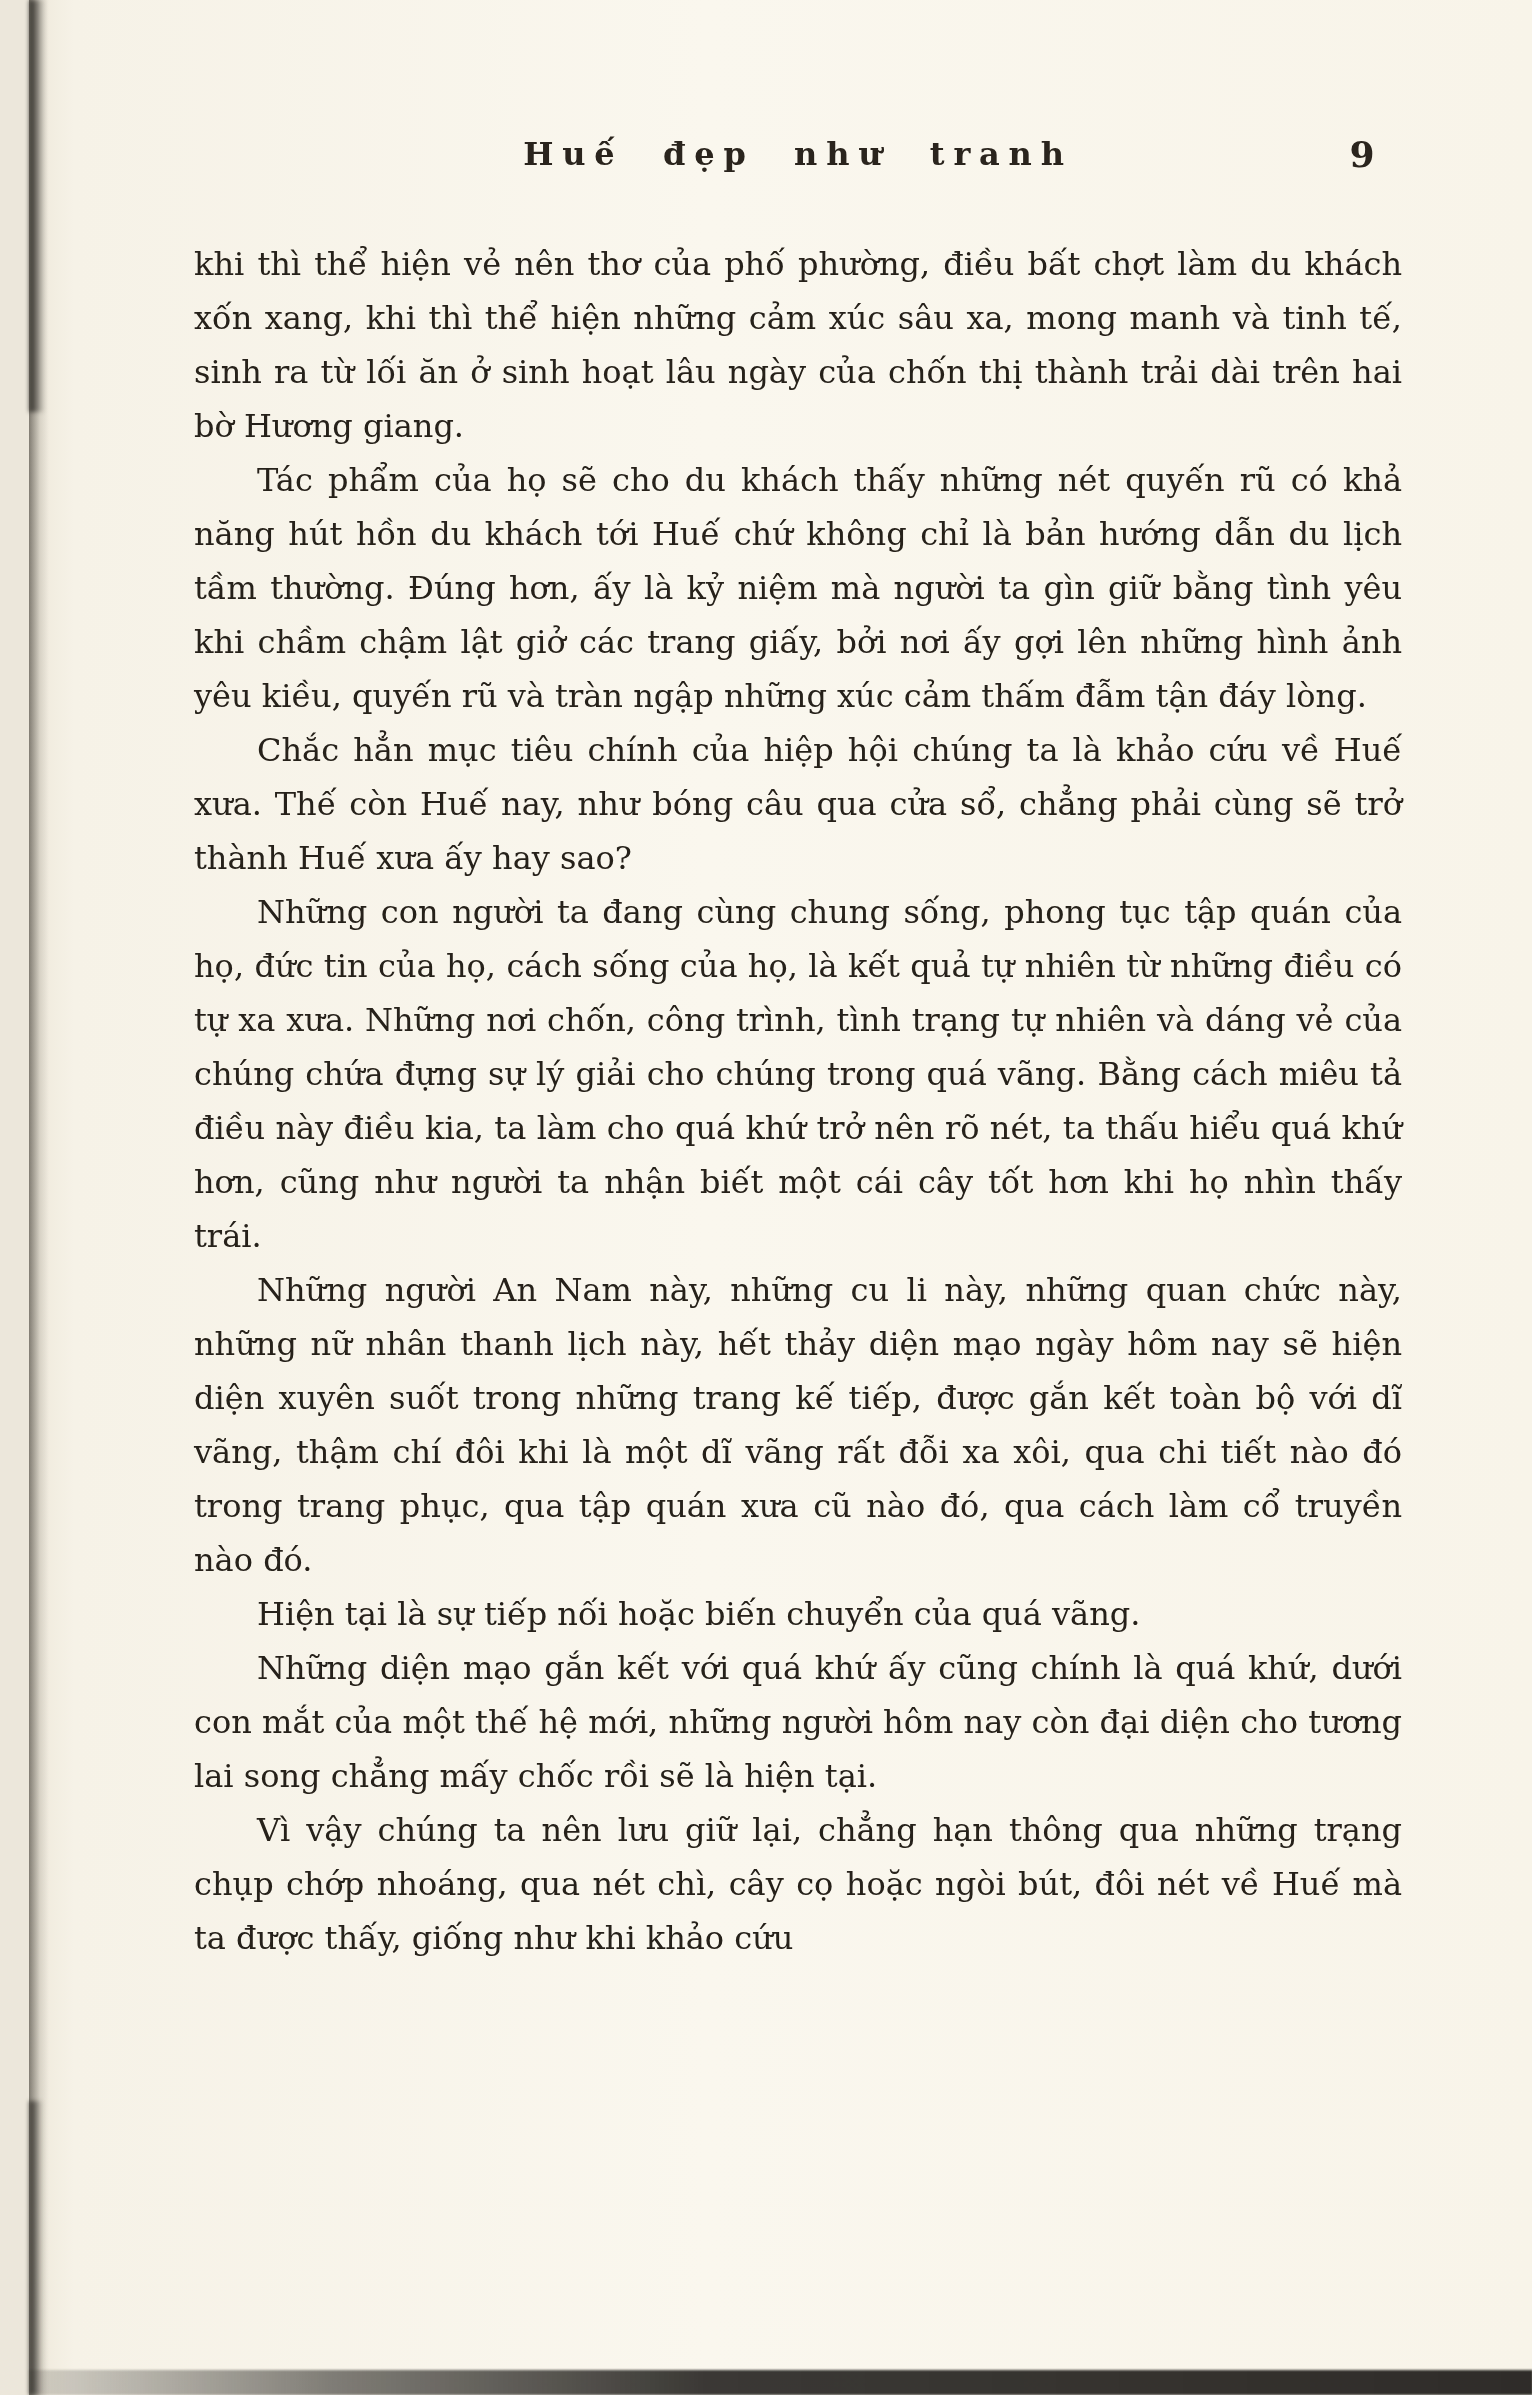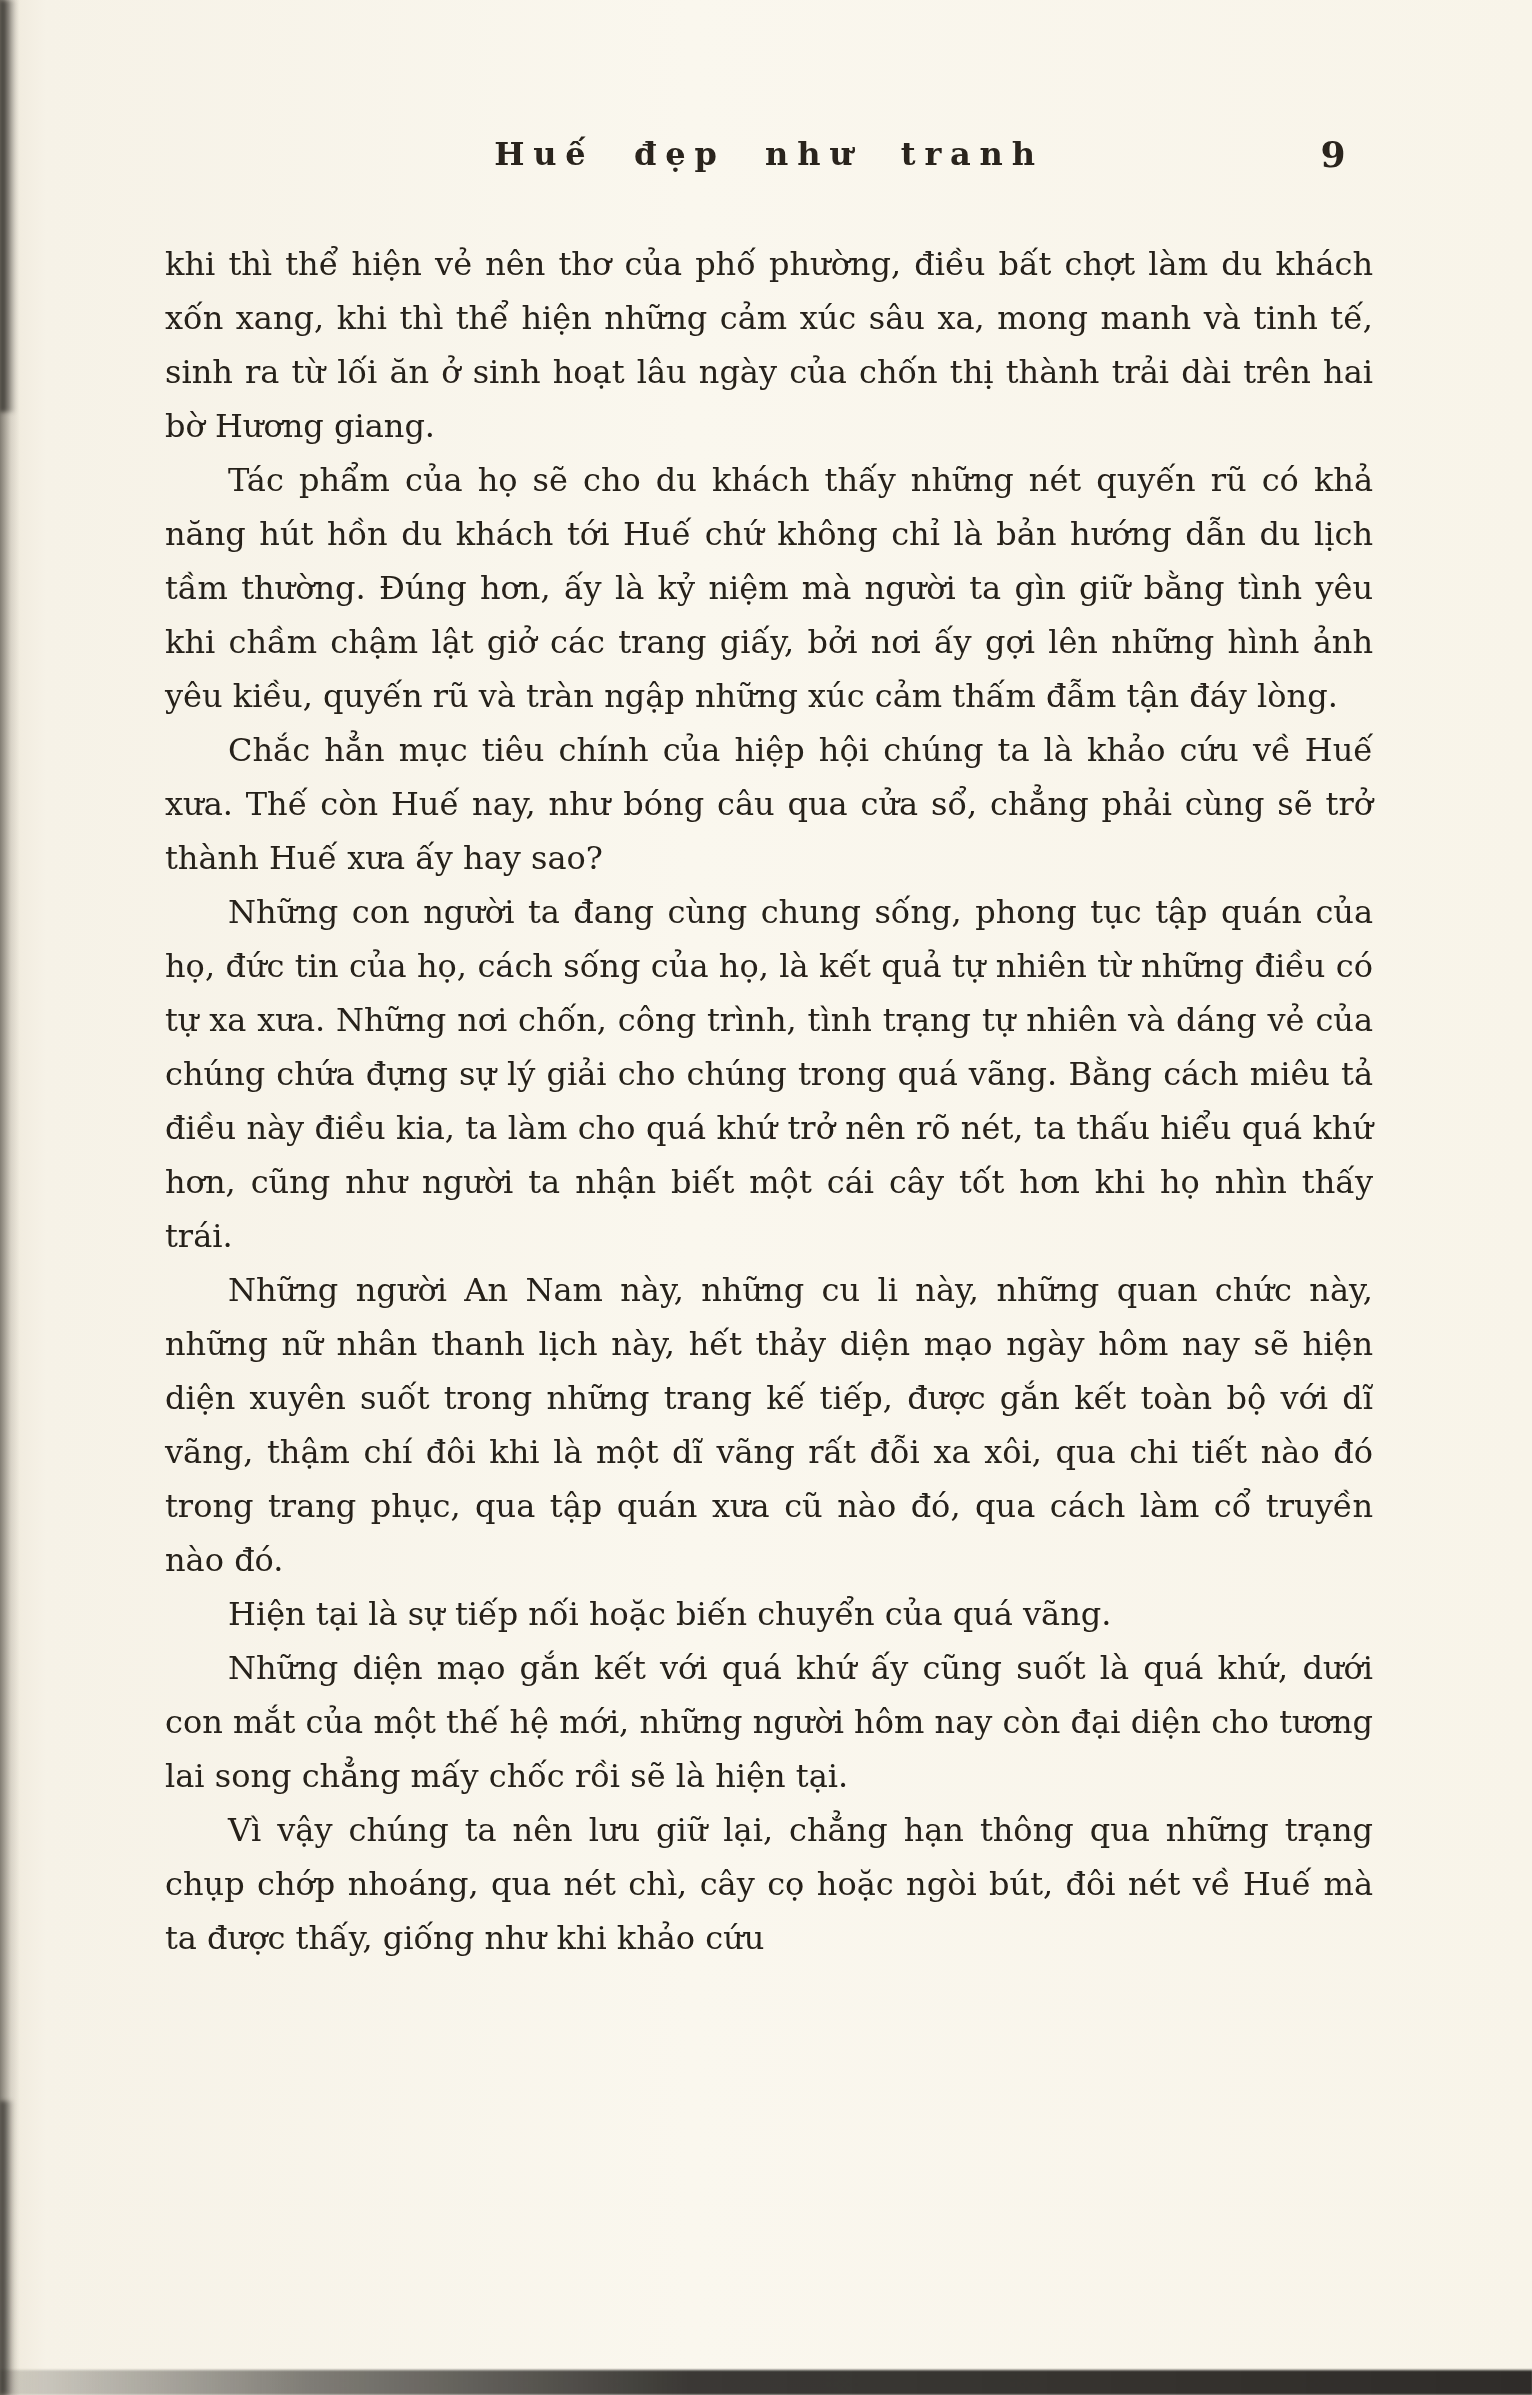--- a/index.html
+++ b/index.html
@@ -12,20 +12,21 @@
     position: relative;
     overflow: hidden;
     background: #ece7db;
     font-family: "DejaVu Serif", "Liberation Serif", serif;
   }
   .page {
     position: absolute;
     inset: 0;
     background: linear-gradient(90deg, #eee8da 0%, #f6f2e7 3%, #faf7ee 45%, #f8f4e9 100%);
     color: #241f19;
+    margin-left: 29px;
   }
   
   .scan-edge-left {
     position: absolute;
     left: 0; top: 0; bottom: 0;
     width: 19.6px;
     background: linear-gradient(90deg, rgba(40,36,30,0.55), rgba(40,36,30,0.12) 55%, rgba(40,36,30,0) 100%);
     pointer-events: none;
   }
   .scan-smudge-topleft {
@@ -112,18 +113,18 @@
     <div class="page-number">9</div>
   </header>
 
   <main class="text-block">
     <p class="para no-indent">khi thì thể hiện vẻ nên thơ của phố phường, điều bất chợt làm du khách xốn xang, khi thì thể hiện những cảm xúc sâu xa, mong manh và tinh tế, sinh ra từ lối ăn ở sinh hoạt lâu ngày của chốn thị thành trải dài trên hai bờ Hương giang.</p>
     <p class="para">Tác phẩm của họ sẽ cho du khách thấy những nét quyến rũ có khả năng hút hồn du khách tới Huế chứ không chỉ là bản hướng dẫn du lịch tầm thường. Đúng hơn, ấy là kỷ niệm mà người ta gìn giữ bằng tình yêu khi chầm chậm lật giở các trang giấy, bởi nơi ấy gợi lên những hình ảnh yêu kiều, quyến rũ và tràn ngập những xúc cảm thấm đẫm tận đáy lòng.</p>
     <p class="para">Chắc hẳn mục tiêu chính của hiệp hội chúng ta là khảo cứu về Huế xưa. Thế còn Huế nay, như bóng câu qua cửa sổ, chẳng phải cùng sẽ trở thành Huế xưa ấy hay sao?</p>
     <p class="para">Những con người ta đang cùng chung sống, phong tục tập quán của họ, đức tin của họ, cách sống của họ, là kết quả tự nhiên từ những điều có tự xa xưa. Những nơi chốn, công trình, tình trạng tự nhiên và dáng vẻ của chúng chứa đựng sự lý giải cho chúng trong quá vãng. Bằng cách miêu tả điều này điều kia, ta làm cho quá khứ trở nên rõ nét, ta thấu hiểu quá khứ hơn, cũng như người ta nhận biết một cái cây tốt hơn khi họ nhìn thấy trái.</p>
     <p class="para">Những người An Nam này, những cu li này, những quan chức này, những nữ nhân thanh lịch này, hết thảy diện mạo ngày hôm nay sẽ hiện diện xuyên suốt trong những trang kế tiếp, được gắn kết toàn bộ với dĩ vãng, thậm chí đôi khi là một dĩ vãng rất đỗi xa xôi, qua chi tiết nào đó trong trang phục, qua tập quán xưa cũ nào đó, qua cách làm cổ truyền nào đó.</p>
     <p class="para">Hiện tại là sự tiếp nối hoặc biến chuyển của quá vãng.</p>
-    <p class="para">Những diện mạo gắn kết với quá khứ ấy cũng suốt là quá khứ, dưới con mắt của một thế hệ mới, những người hôm nay còn đại diện cho tương lai song chẳng mấy chốc rồi sẽ là hiện tại.</p>
+    <p class="para">Những diện mạo gắn kết với quá khứ ấy cũng chính là quá khứ, dưới con mắt của một thế hệ mới, những người hôm nay còn đại diện cho tương lai song chẳng mấy chốc rồi sẽ là hiện tại.</p>
     <p class="para">Vì vậy chúng ta nên lưu giữ lại, chẳng hạn thông qua những trạng chụp chớp nhoáng, qua nét chì, cây cọ hoặc ngòi bút, đôi nét về Huế mà ta được thấy, giống như khi khảo cứu</p>
   </main>
 
 </div>
 
 
 </body></html>

